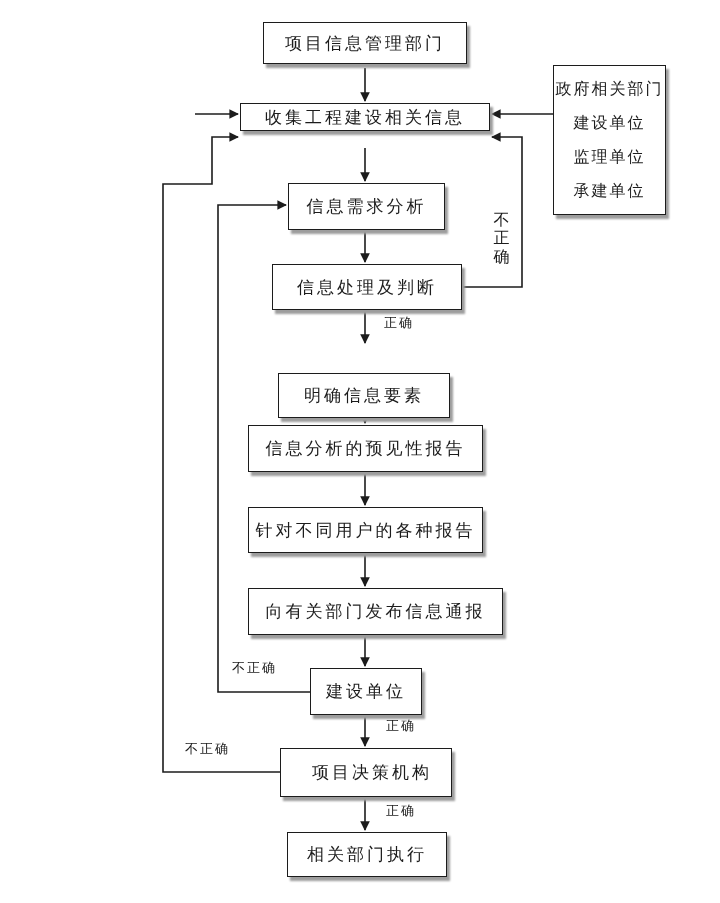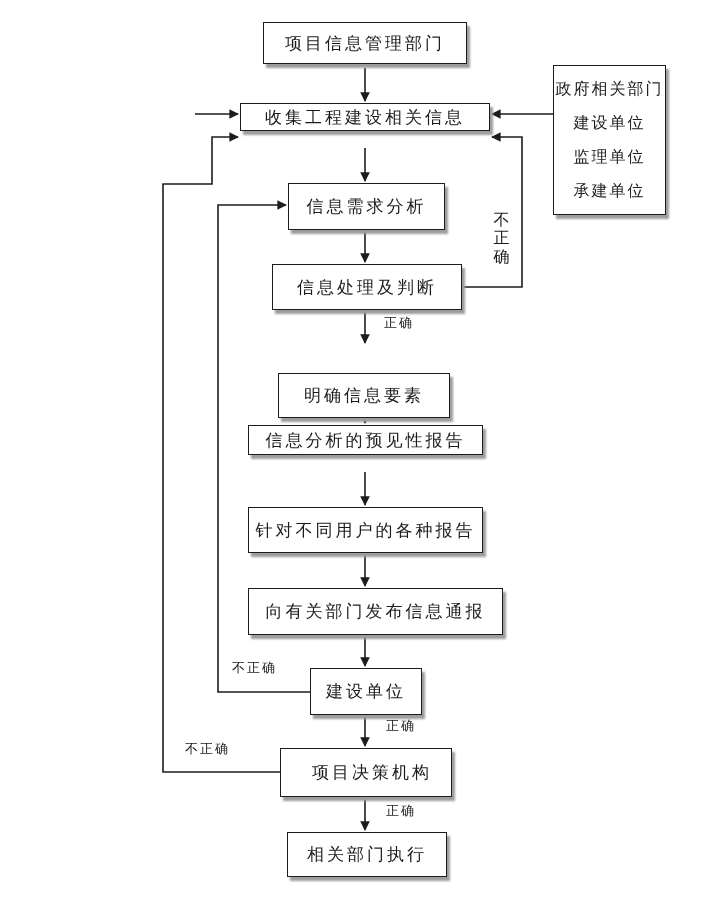--- a/index.html
+++ b/index.html
@@ -20,21 +20,21 @@
   .vlabel{width:19px;line-height:1.15;word-break:break-all;white-space:normal;text-align:center;letter-spacing:0;font-size:16px;}
 
   
   .n-top      {left:263px;top:22px; width:204px;height:42px;}
   .n-leftgrp  {left:22px; top:45px; width:173px;height:113px;}
   .n-rightgrp {left:553px;top:65px; width:113px;height:150px;}
   .n-collect  {left:240px;top:103px;width:250px;height:28px;}
   .n-demand   {left:288px;top:183px;width:157px;height:47px;}
   .n-process  {left:272px;top:264px;width:190px;height:46px;}
   .n-clarify  {left:278px;top:345px;width:172px;height:45px;margin-top:28px;}
-  .n-predict  {left:248px;top:425px;width:235px;height:30px;}
+  .n-predict  {left:248px;top:425px;width:235px;height:47px;}
   .n-reports  {left:248px;top:507px;width:235px;height:46px;}
   .n-notify   {left:248px;top:588px;width:255px;height:47px;}
   .n-feedback {left:310px;top:668px;width:112px;height:47px;}
   .n-decision {left:280px;top:748px;width:172px;height:49px;padding-left:12px;}
   .n-execute  {left:287px;top:832px;width:160px;height:45px;}
 
   
   .l-correct1       {left:384px;top:314px;}
   .l-correct2       {left:386px;top:717px;}
   .l-correct3       {left:386px;top:802px;}

